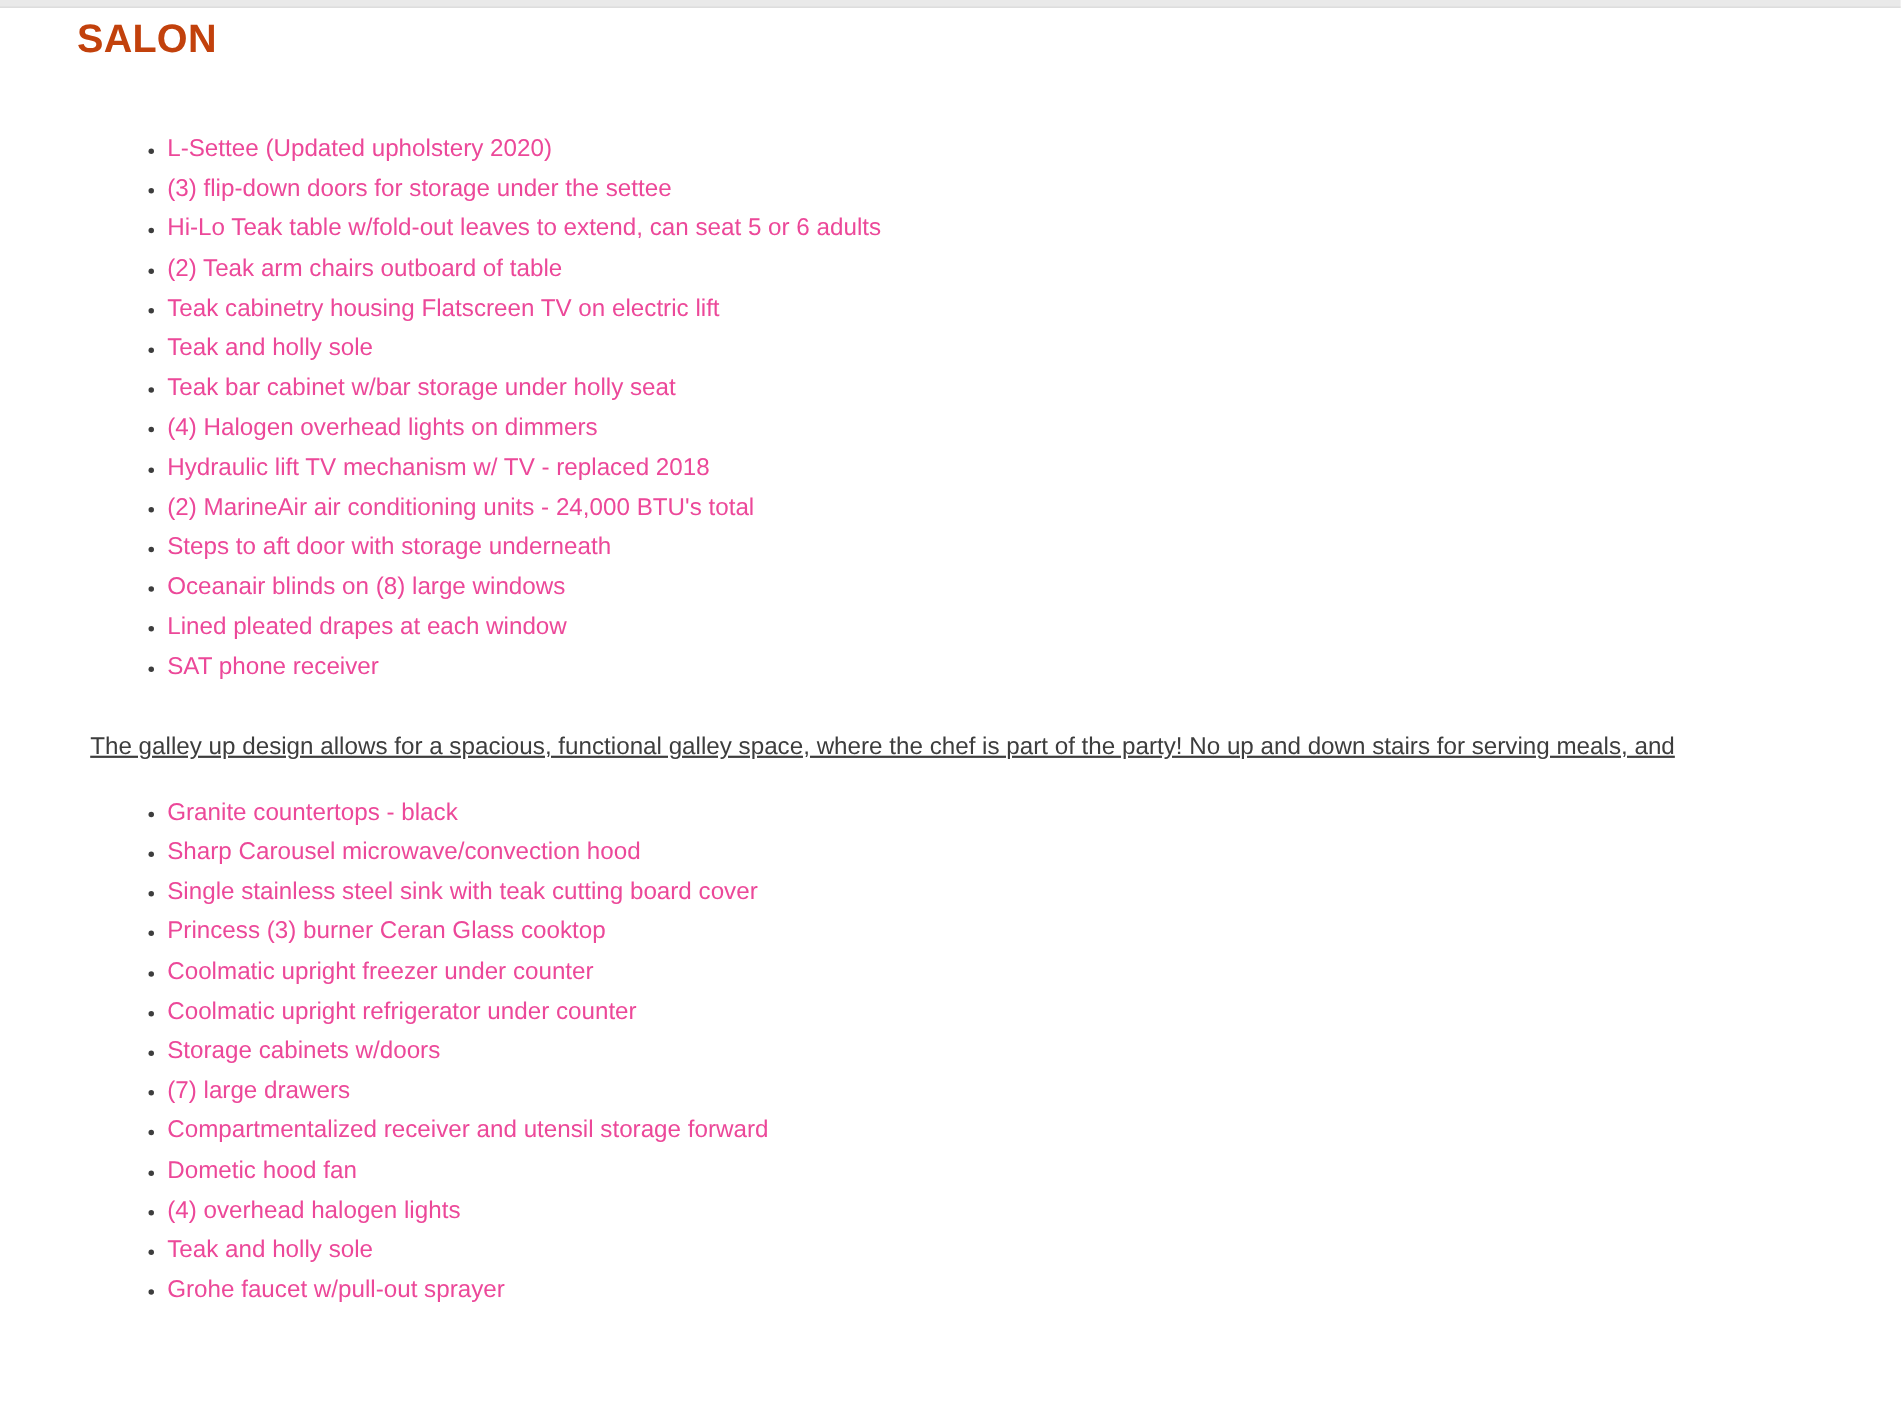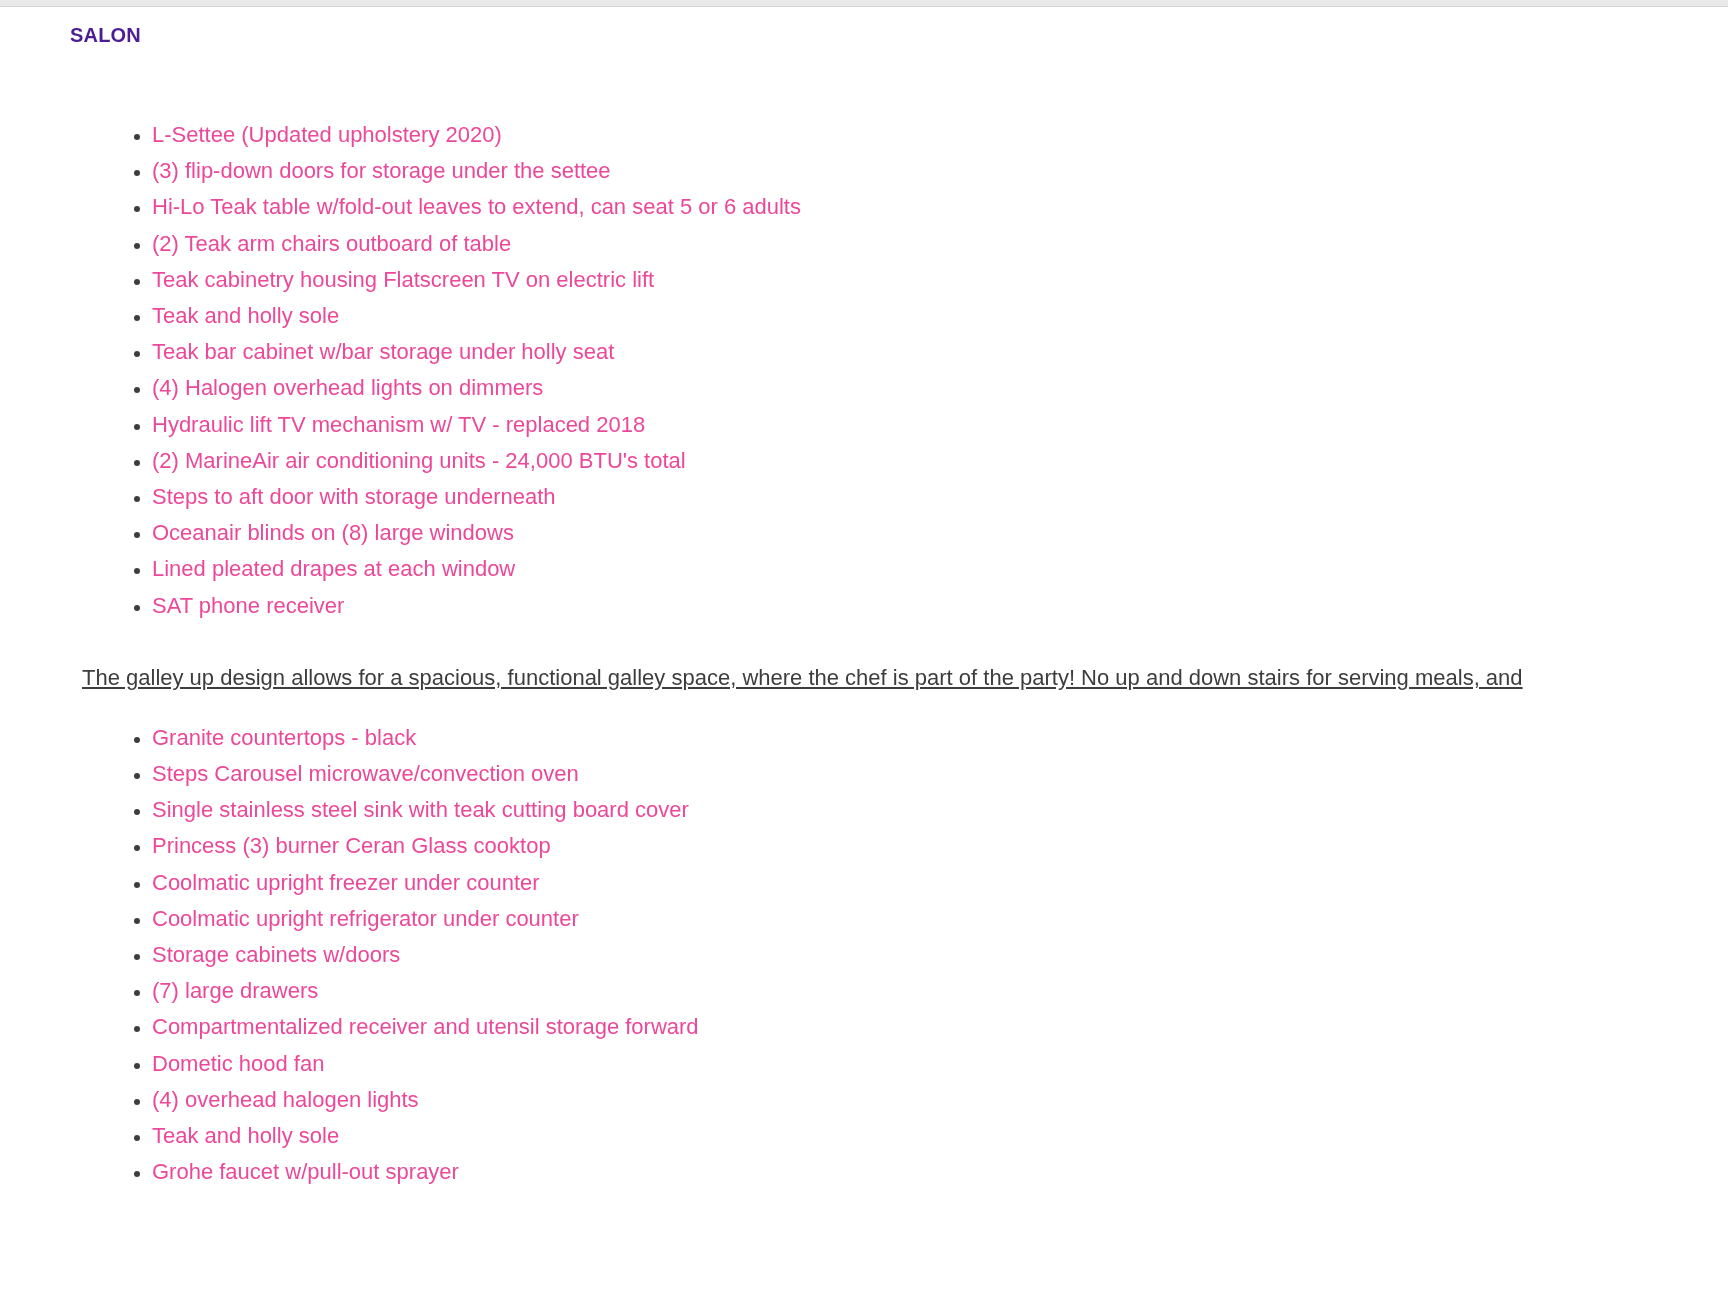--- a/index.html
+++ b/index.html
@@ -18,24 +18,24 @@
     width: 100%;
     height: 6px;
     background: #e9e9e9;
     border-bottom: 1px solid #d6d6d6;
   }
   .page {
     padding: 10px 40px 0 70px;
   }
   h2.section-heading {
     margin: 0;
-    font-size: 20px;
+    font-size: 36px;
     line-height: 36px;
     font-weight: bold;
-    color: #4c1d95;
+    color: #c2410c;
     letter-spacing: 0.2px;
   }
   #galley-heading {
     margin-top: 52px;
   }
   .intro {
     margin: 36px 0 0 12px;
     font-size: 22px;
     line-height: 36px;
     white-space: nowrap;
@@ -84,21 +84,21 @@
       <li>Oceanair blinds on (8) large windows</li>
       <li>Lined pleated drapes at each window</li>
       <li>SAT phone receiver</li>
     </ul>
   </section>
 
   <section>
     <p class="intro">The galley up design allows for a spacious, functional galley space, where the chef is part of the party! No up and down stairs for serving meals, and</p>
     <ul class="feature-list after-intro">
       <li>Granite countertops - black</li>
-      <li>Steps Carousel microwave/convection oven</li>
+      <li>Sharp Carousel microwave/convection hood</li>
       <li>Single stainless steel sink with teak cutting board cover</li>
       <li>Princess (3) burner Ceran Glass cooktop</li>
       <li>Coolmatic upright freezer under counter</li>
       <li>Coolmatic upright refrigerator under counter</li>
       <li>Storage cabinets w/doors</li>
       <li>(7) large drawers</li>
       <li>Compartmentalized receiver and utensil storage forward</li>
       <li>Dometic hood fan</li>
       <li>(4) overhead halogen lights</li>
       <li>Teak and holly sole</li>

